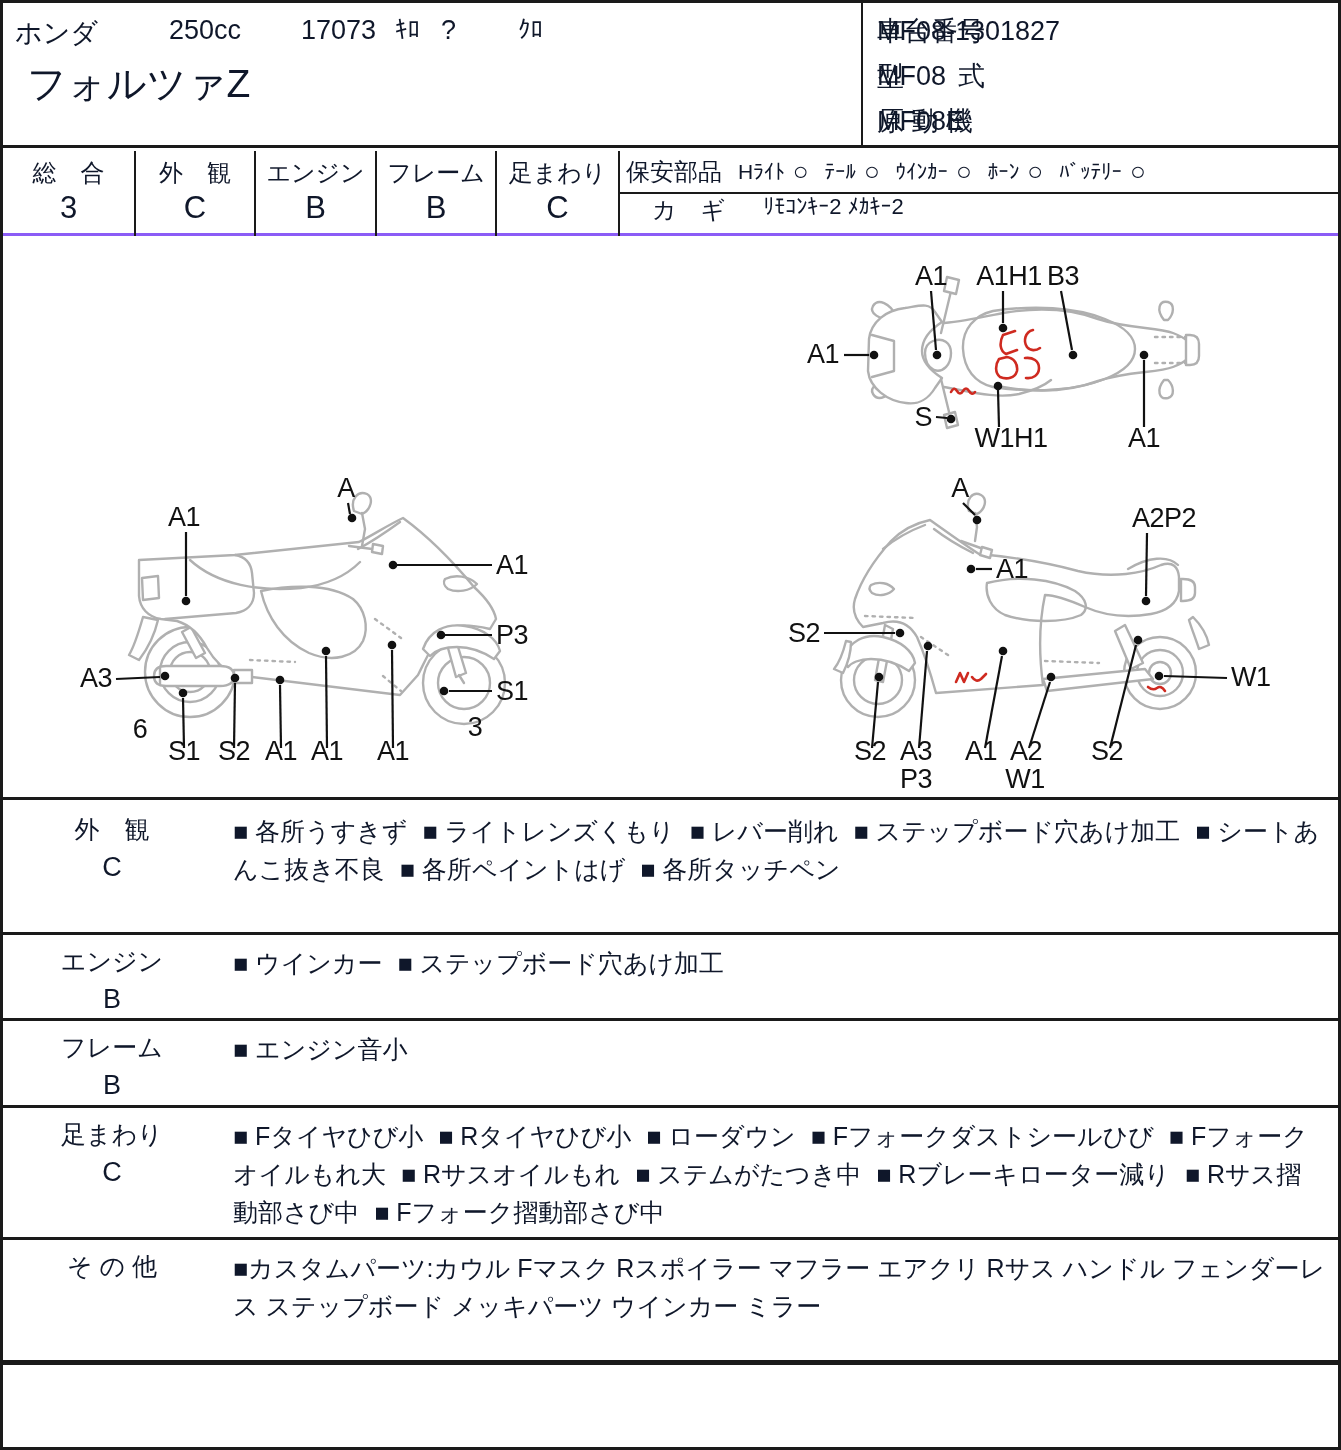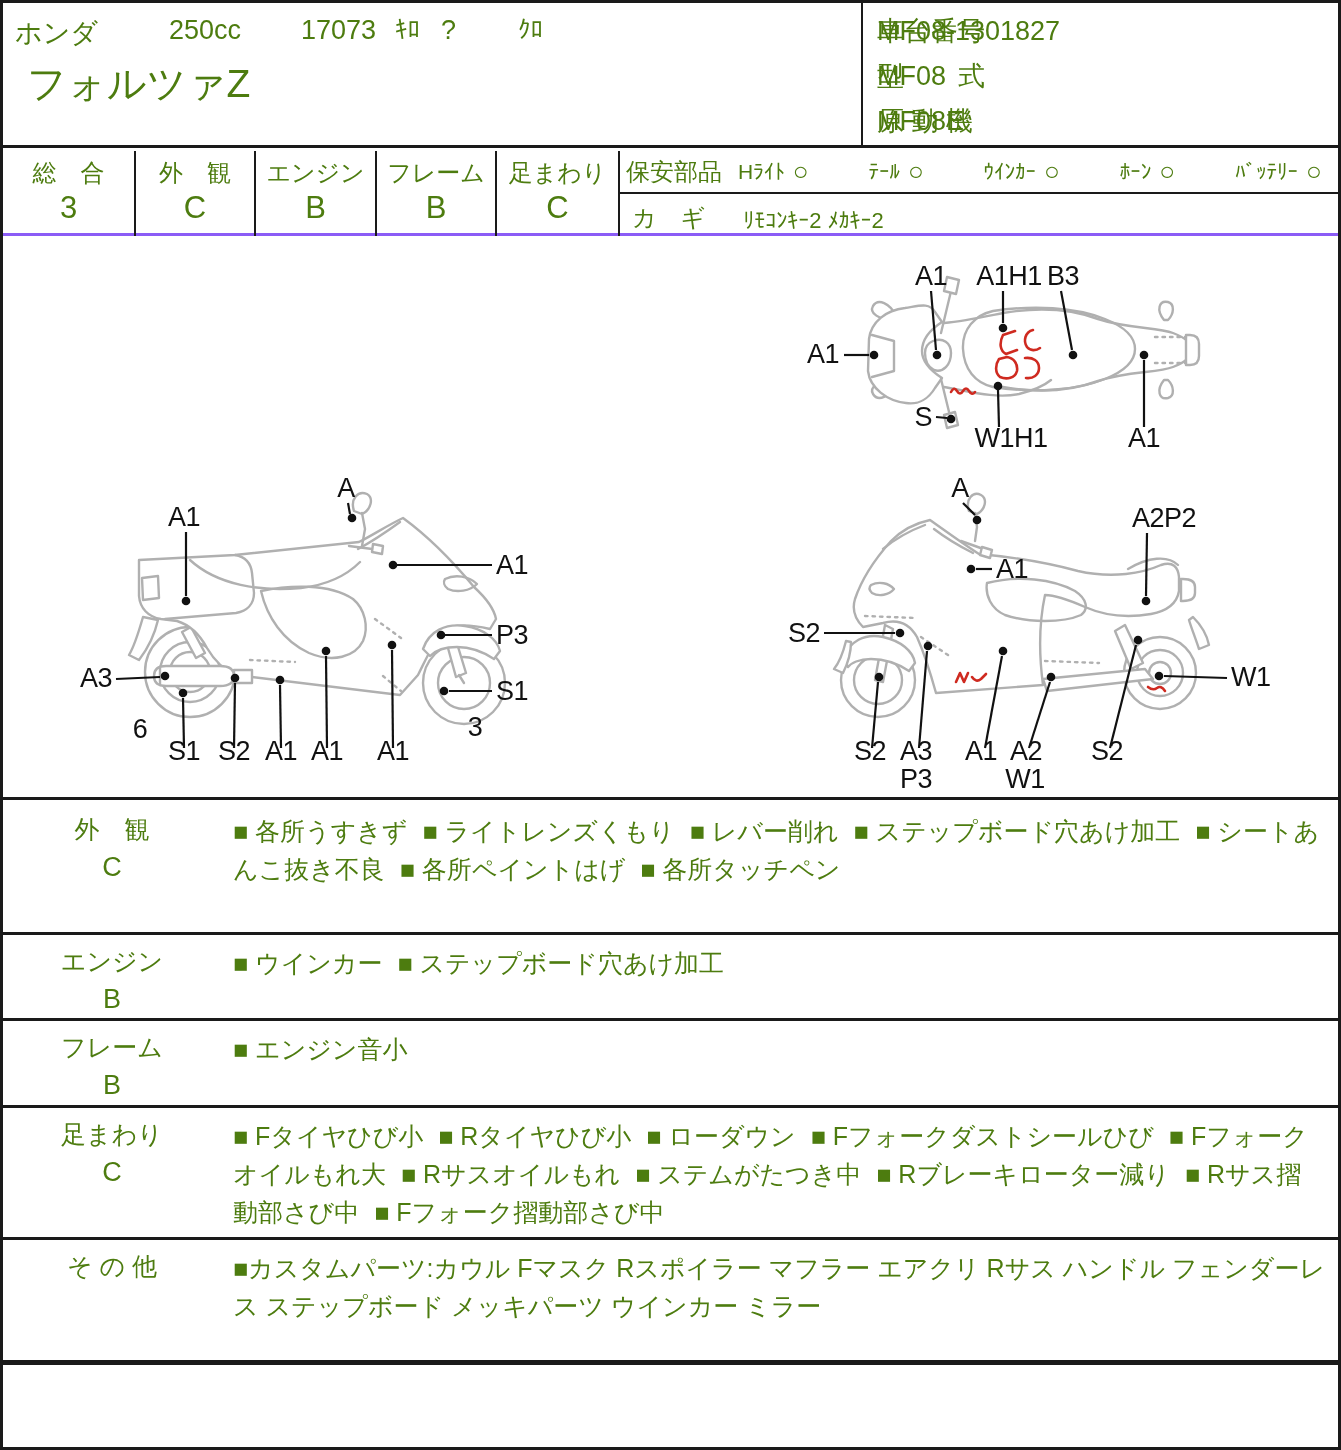--- a/index.html
+++ b/index.html
@@ -1,17 +1,17 @@
 <!DOCTYPE html>
 <html><head>
 <meta charset="utf-8">
 <style>
   html,body{margin:0;padding:0;background:#fff;}
   .sheet{
-    position:relative;width:1341px;height:1450px;background:#fff;color:#4d7c0f;
+    position:relative;width:1341px;height:1450px;background:#fff;color:#0f172a;
     font-family:"Liberation Sans","DejaVu Sans",sans-serif;
     border:3px solid #1a1a1a;box-sizing:border-box;overflow:hidden;
   }
   .blk{position:absolute;left:0;width:100%;box-sizing:border-box;}
   
   .header{top:0;height:145px;border-bottom:3px solid #1a1a1a;}
   .header span,.header .h-model{position:absolute;white-space:nowrap;}
   .h-maker{left:12px;top:12px;font-size:27px;}
   .h-disp{left:166px;top:12px;font-size:27px;}
   .h-mil{left:298px;top:12px;font-size:27px;}
@@ -25,25 +25,25 @@
   .h-rl{display:inline-block;width:128px;}
   
   .grades{top:148px;height:85px;border-bottom:3px solid #8b5cf6;}
   .gcell{position:absolute;top:0;height:85px;border-right:2px solid #1a1a1a;text-align:center;box-sizing:border-box;}
   .gl{margin-top:6px;font-size:24px;}
   .gv{margin-top:1px;font-size:31px;}
   .safety{position:absolute;left:617px;top:0;height:85px;width:718px;}
   .sf-r1{height:43px;border-bottom:2px solid #1a1a1a;display:flex;align-items:center;padding-left:6px;box-sizing:border-box;}
   .sf-label{font-size:24px;}
   .sf-items{display:flex;align-items:center;}
-  .sf-item{display:flex;align-items:center;margin-left:60px;}
+  .sf-item{display:flex;align-items:center;margin-left:16px;}
   .sf-item:first-child{margin-left:16px;}
   .sf-n{font-size:21px;}
   .sf-c{font-size:26px;margin-left:8px;font-weight:bold;}
-  .sf-r2{height:40px;display:flex;align-items:flex-end;padding-left:12px;}
+  .sf-r2{height:40px;display:flex;align-items:flex-start;padding-left:32px;}
   .sf-kl{font-size:24px;}
   .sf-kv{font-size:22px;margin-left:38px;}
   
   .diagram{top:236px;height:561px;border-bottom:3px solid #1a1a1a;}
   .sk path,.sk circle,.sk ellipse{fill:none;stroke:#b0b0b0;stroke-width:2.4;stroke-linecap:round;stroke-linejoin:round;}
   .sk .wf{fill:#fff;}
   .sk .dash{stroke-dasharray:2.5 5;}
   .redmark path{fill:none;stroke:#cf2a20;stroke-width:2.6;stroke-linecap:round;stroke-linejoin:round;}
   .co-line{stroke:#111;stroke-width:2.2;}
   .co-dot{fill:#111;stroke:none;}

